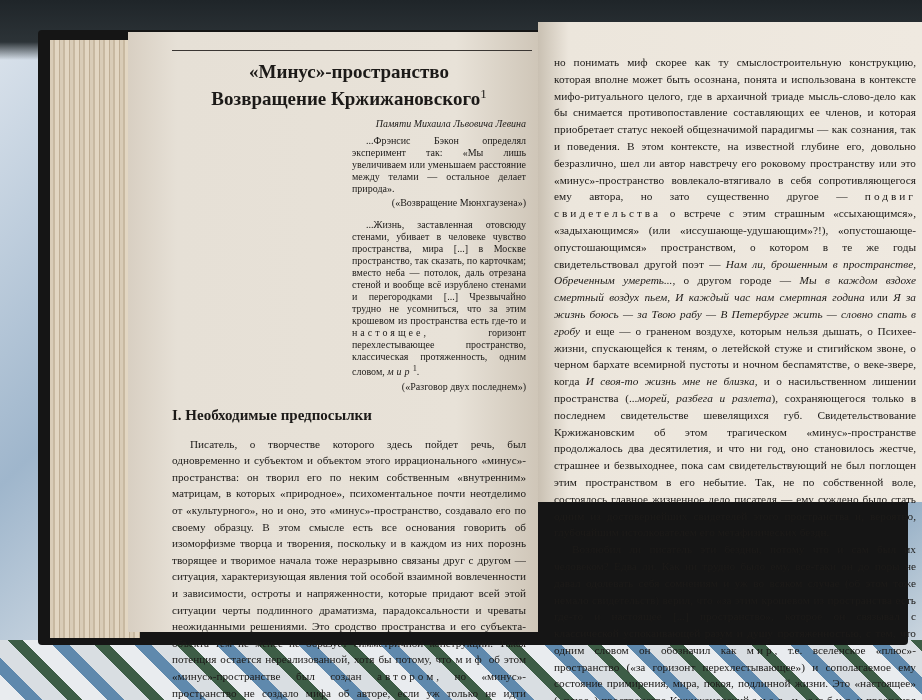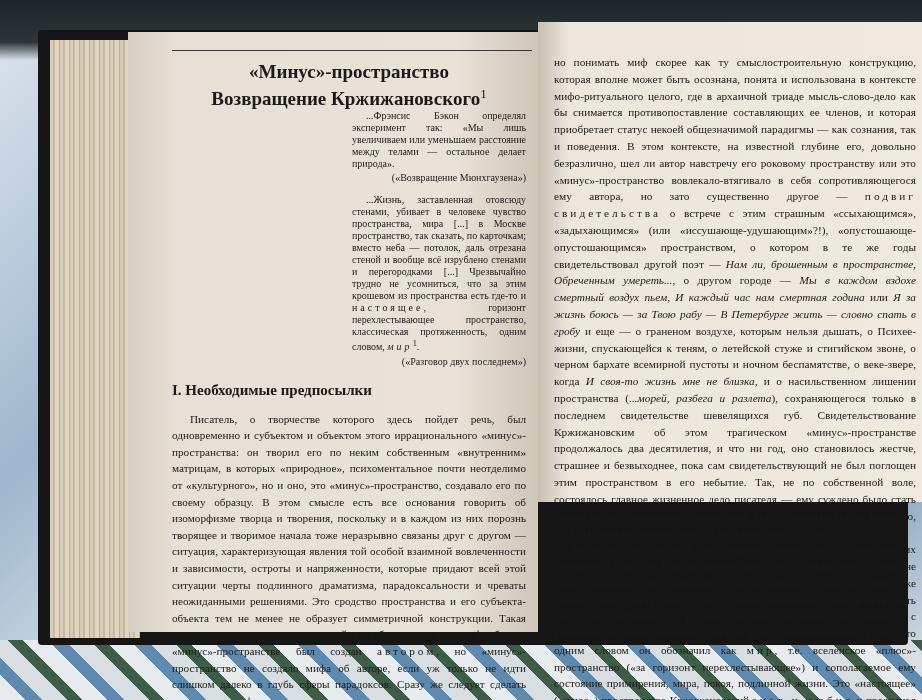--- a/index.html
+++ b/index.html
@@ -43,20 +43,21 @@
 <div class="backdrop-bottom"></div>
 <div class="cover"></div>
 <div class="page-edges"></div>
 
 <div class="page page-left">
   <div class="top-rule"></div>
   <div class="title">
     <div>«Минус»-пространство</div>
     <div><span>Возвращение Кржижановского</span><sup>1</sup></div>
   </div>
+  <div class="dedication">Памяти Михаила Львовича Левина</div>
 
   <div class="epigraph">
     <p>...Фрэнсис Бэкон определял эксперимент так: «Мы лишь увеличиваем или уменьшаем расстояние между телами — остальное делает природа».</p>
     <p class="src">(«Возвращение Мюнхгаузена»)</p>
     <p><span>...Жизнь, заставленная отовсюду стенами, убивает в человеке чувство пространства, мира [...] в Москве пространство, так сказать, по карточкам; вместо неба — потолок, даль отрезана стеной и вообще всё изрублено стенами и перегородками [...] Чрезвычайно трудно не усомниться, что за этим крошевом из пространства есть где-то и </span><span class="spaced">настоящее</span><span>, горизонт перехлестывающее пространство, классическая протяженность, одним словом, </span><span class="spaced" style="font-style:italic">мир</span><sup>1</sup><span>.</span></p>
     <p class="src">(«Разговор двух последнем»)</p>
   </div>
 
   <div class="section-h">I. Необходимые предпосылки</div>
 

